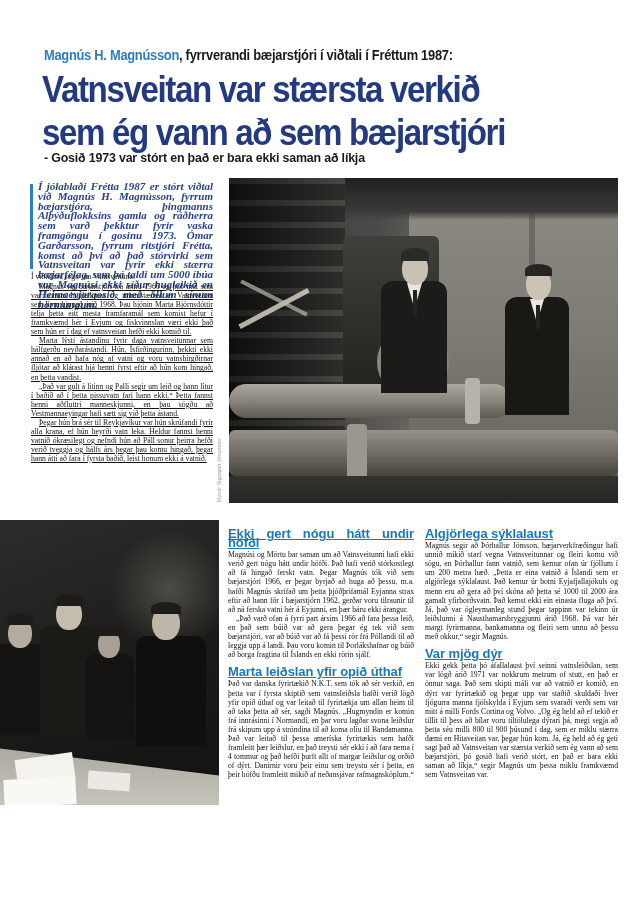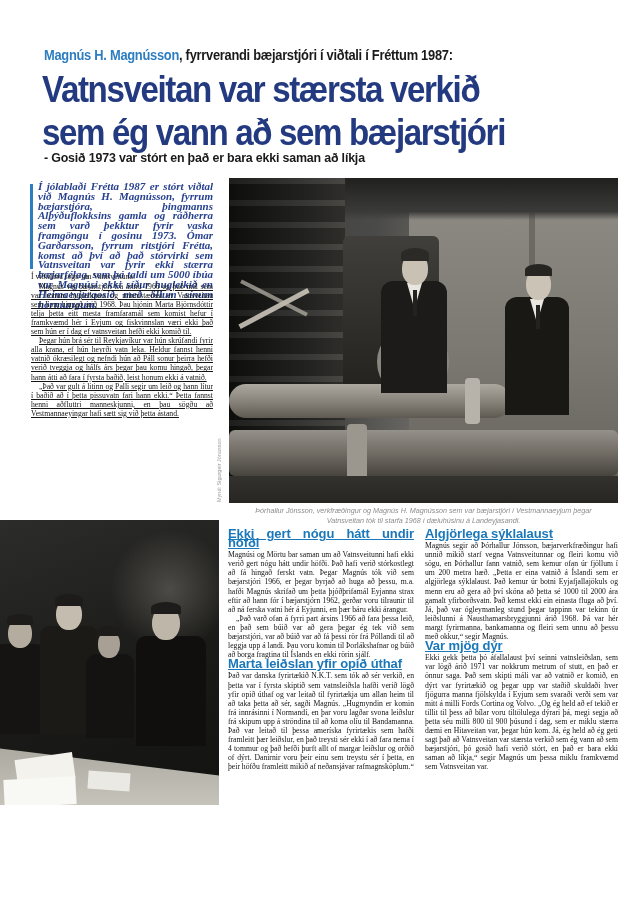--- a/index.html
+++ b/index.html
@@ -83,21 +83,21 @@
   .pb-paper3{position:absolute;left:4px;top:258px;width:72px;height:28px;background:#f8f8f4;transform:rotate(-3deg);}
 
   .bottom-caption{position:absolute;left:0;top:816px;width:222px;font-family:"Liberation Sans",sans-serif;font-style:italic;font-size:6.8px;line-height:10px;color:#7f8894;background:rgba(214,223,231,0.18);padding:2px 0 3px 0;}
   .bottom-caption div{white-space:nowrap;overflow:hidden;}
 
   
   .bcol{position:absolute;top:529px;font-size:7.7px;line-height:9.1px;color:#141414;text-align:justify;}
   .bcol-1{left:228px;width:186px;}
   .bcol-2{left:425px;width:193px;}
   .bcol h3{margin:0 0 3px 0;font-family:"Liberation Sans",sans-serif;font-size:13px;font-weight:700;color:#1a78ba;letter-spacing:-0.1px;text-decoration:underline;}
-  .bcol h3.second{}
+  .bcol h3.second{margin-top:8px;}
   .bcol p{margin:0;}
   .bcol p.ind{text-indent:8px;}
 
   
   .footer{position:absolute;left:470px;top:845px;display:flex;align-items:baseline;font-family:"Liberation Sans",sans-serif;text-align:center;}
   .footer .brand{color:#1565a9;font-size:13px;font-weight:700;letter-spacing:-0.3px;}
   .footer .tagline{color:#9a9a9a;font-size:7.5px;margin-left:3px;}
   .footer .divider{width:1px;height:13px;background:#b9bec4;margin:0 11px;align-self:center;}
   .footer .pagenum{color:#1a1a1a;font-size:13px;font-weight:700;}
 </style>
@@ -114,22 +114,23 @@
   </div>
 
   <div class="subheadline">- Gosið 1973 var stórt en það er bara ekki saman að líkja</div>
 
   <div class="intro-bar"></div>
   <div class="intro-text">Í jólablaði Frétta 1987 er stórt viðtal við Magnús H. Magnússon, fyrrum bæjarstjóra, þingmanns Alþýðuflokksins gamla og ráðherra sem varð þekktur fyrir vaska framgöngu í gosinu 1973. Ómar Garðarsson, fyrrum ritstjóri Frétta, komst að því að það stórvirki sem Vatnsveitan var fyrir ekki stærra bæjarfélag, sem þá taldi um 5000 íbúa var Magnúsi ekki síður hugleikið en Heimaeyjargosið með öllum sínum hörmungum.</div>
 
   <div class="body-col">
     <p class="lead">Í viðtalinu segir um Vatnsveituna:</p>
     <p class="ind">Magnús var bæjarstjóri frá árinu 1966 og það mál sem var honum hugleiknast og minnistæðast er Vatnsveitan sem kom hingað árið 1968. Þau hjónin Marta Björnsdóttir telja þetta eitt mesta framfaramál sem komist hefur í framkvæmd hér í Eyjum og fiskvinnslan væri ekki það sem hún er í dag ef vatnsveitan hefði ekki komið til.</p>
+    <p class="ind">Marta lýsti ástandinu fyrir daga vatnsveitunnar sem hálfgerðu neyðarástandi. Hún, Ísfirðingurinn, þekkti ekki annað en að hafa nóg af vatni og voru vatnsbirgðirnar fljótar að klárast hjá henni fyrst eftir að hún kom hingað, en þetta vandist.</p>
+    <p class="ind">„Það var gult á litinn og Palli segir um leið og hann lítur í baðið að í þetta pissuvatn fari hann ekki.“ Þetta fannst henni aðfluttri manneskjunni, en þau sögðu að Vestmannaeyingar hafi sætt sig við þetta ástand.</p>
     <p class="ind">Þegar hún brá sér til Reykjavíkur var hún skrúfandi fyrir alla krana, ef hún heyrði vatn leka. Heldur fannst henni vatnið ókræsilegt og nefndi hún að Páll sonur þeirra hefði verið tveggja og hálfs árs þegar þau komu hingað, þegar hann átti að fara í fyrsta baðið, leist honum ekki á vatnið.</p>
-    <p class="ind">„Það var gult á litinn og Palli segir um leið og hann lítur í baðið að í þetta pissuvatn fari hann ekki.“ Þetta fannst henni aðfluttri manneskjunni, en þau sögðu að Vestmannaeyingar hafi sætt sig við þetta ástand.</p>
   </div>
 
   <div class="photo-main">
     <div class="pm-wall"></div>
     <div class="pm-doorline"></div>
     <div class="pm-ceiling"></div>
     <div class="pm-left"></div>
     <div class="pm-streak1"></div>
     <div class="pm-streak2"></div>
     <div class="pm-machine"></div>
@@ -150,24 +151,20 @@
       <div class="body"></div>
       <div class="shirt"></div>
       <div class="tie"></div>
       <div class="head"></div>
       <div class="hair"></div>
     </div>
   </div>
 
   <div class="photo-credit">Mynd: Sigurgeir Jónasson</div>
 
-  <div class="main-caption">
-    <div>Þórhallur Jónsson, verkfræðingur og Magnús H. Magnússon sem var bæjarstjóri í Vestmannaeyjum þegar</div>
-    <div>Vatnsveitan tók til starfa 1968 í dæluhúsinu á Landeyjasandi.</div>
-  </div>
 
   <div class="photo-bottom">
     <div class="pb-glow"></div>
     <div class="pb-body pb-b1"></div>
     <div class="pb-head pb-h1"></div>
     <div class="pb-hair pb-hr1"></div>
     <div class="pb-body pb-b2"></div>
     <div class="pb-head pb-h2"></div>
     <div class="pb-hair pb-hr2"></div>
     <div class="pb-body pb-b3"></div>

